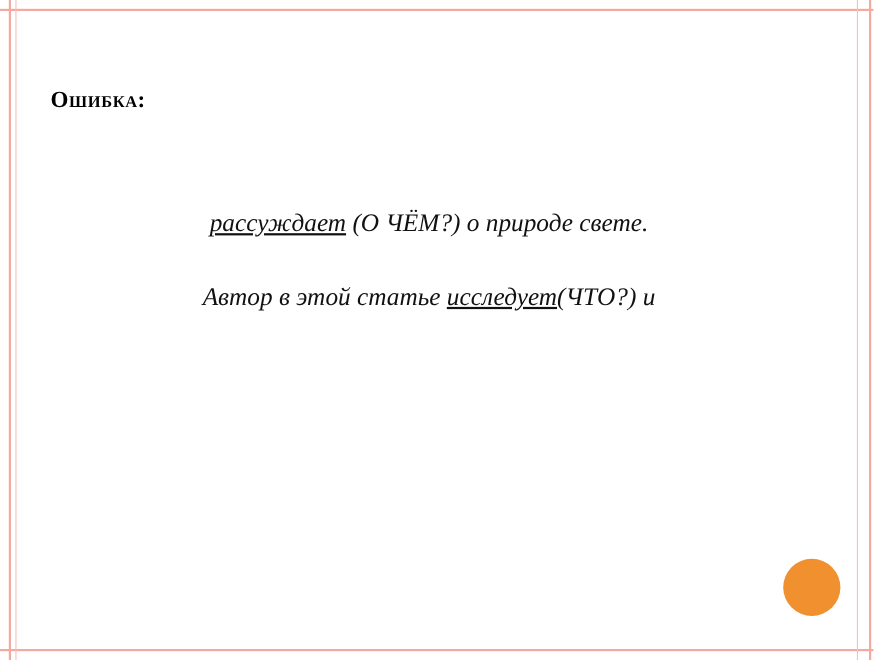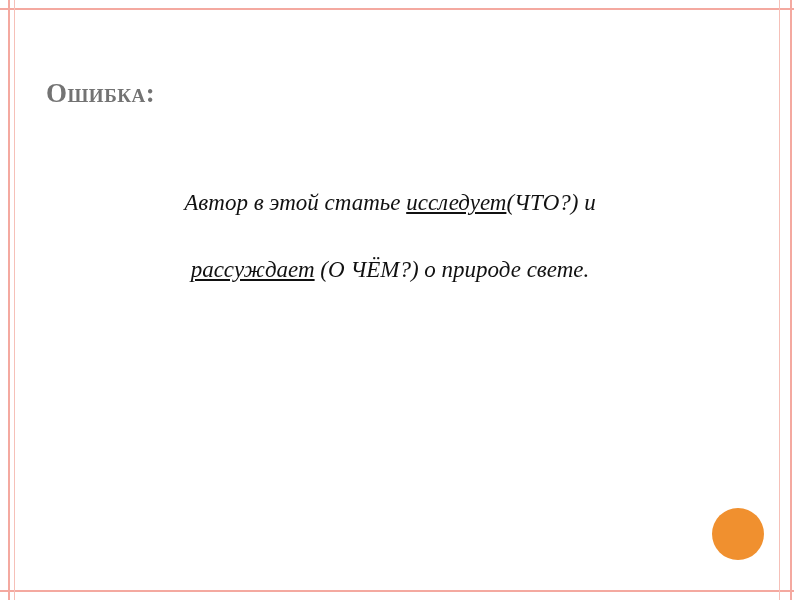--- a/index.html
+++ b/index.html
@@ -78,23 +78,23 @@
     width: 6px;
     height: 600px;
     background: #ffffff;
   }
 
   .title {
     position: absolute;
     left: 46px;
     top: 78px;
     font-family: "Liberation Serif", serif;
-    font-size: 27px;
+    font-size: 21px;
     font-weight: bold;
-    color: #737373;
+    color: #000000;
     letter-spacing: 0.5px;
     font-variant: small-caps;
     text-transform: none;
     white-space: nowrap;
   }
 
   .body-block {
     position: absolute;
     left: 60px;
     top: 170px;
@@ -134,22 +134,22 @@
   <div class="frame-left-outer"></div>
   <div class="frame-left-inner"></div>
   <div class="frame-right-outer"></div>
   <div class="frame-right-inner"></div>
   <div class="frame-right-band"></div>
 
   <div class="title">Ошибка:</div>
 
   <div class="body-block">
     <span class="body-line">
-      <span>Автор в этой статье </span><span class="u">исследует</span><span>(ЧТО?) и</span>
+      <span class="u">рассуждает</span><span> (О ЧЁМ?) о природе свете.</span>
     </span>
     <span class="body-line">
-      <span class="u">рассуждает</span><span> (О ЧЁМ?) о природе свете.</span>
+      <span>Автор в этой статье </span><span class="u">исследует</span><span>(ЧТО?) и</span>
     </span>
   </div>
 
   <div class="dot"></div>
 
 </div>
 
 </body></html>

